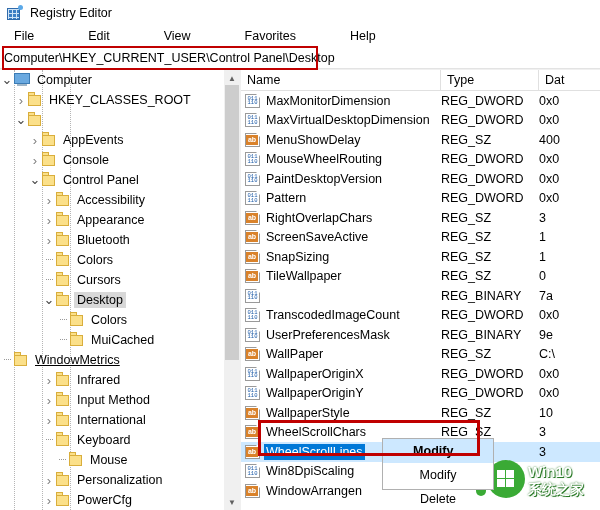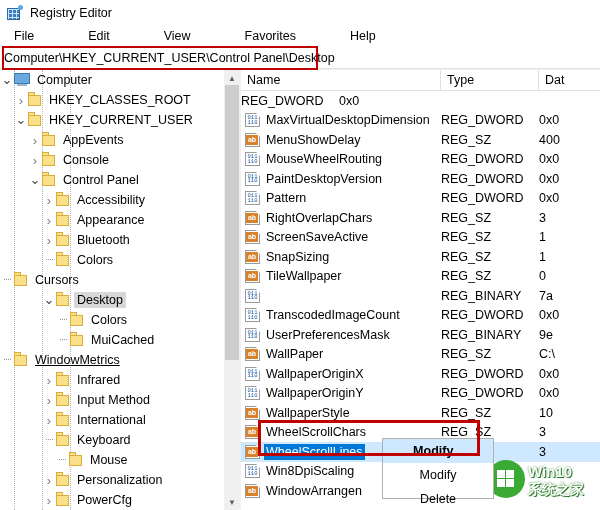--- a/index.html
+++ b/index.html
@@ -177,21 +177,21 @@
   .vicon.sz { background: #ffffff; }
   .vicon.sz .glyph { color: #ffffff; background: #d9822b; letter-spacing: 0px; }
   .vicon.dw .bits {
     position: absolute; left: 1px; top: 2px; width: 11px; height: 9px;
     color: #1f5ca8; font-size: 5.5px; line-height: 4.5px;
     font-family: "Liberation Mono", monospace; text-align: center;
   }
 
   
   .ctxmenu {
-    position: absolute; left: 382px; top: 438px; width: 112px; height: 61px;
+    position: absolute; left: 382px; top: 438px; width: 112px; height: 52px;
     background: #ffffff; border: 1px solid #b0b0b0; z-index: 30;
   }
   .ctxitem {
     height: 24px; display: flex; align-items: center; justify-content: center;
     font-size: 12.5px; color: #000;
   }
   .ctxitem.active { background: #cde8ff; font-weight: bold; }
 
   
   .hl-row {
@@ -275,21 +275,20 @@
             <div class="body"></div>
           </div>
           <span class="tlabel">HKEY_CLASSES_ROOT</span>
         </div>
         <div class="tree-row" style="padding-left: 14px;">
           <div class="twist open" style="font-size: 13px; line-height: 6px;">⌄</div>
           <div class="folder">
             <div class="tab"></div>
             <div class="body"></div>
           </div>
-          <span class="tlabel">HKEY_CURRENT_USER</span>
         </div>
         <div class="tree-row" style="padding-left: 28px;">
           <div class="twist" style="font-size: 13px;">›</div>
           <div class="folder">
             <div class="tab"></div>
             <div class="body"></div>
           </div>
           <span class="tlabel">AppEvents</span>
         </div>
         <div class="tree-row" style="padding-left: 28px;">
@@ -333,21 +332,21 @@
           <span class="tlabel">Bluetooth</span>
         </div>
         <div class="tree-row" style="padding-left: 42px;">
           <div class="dots"></div>
           <div class="folder">
             <div class="tab"></div>
             <div class="body"></div>
           </div>
           <span class="tlabel">Colors</span>
         </div>
-        <div class="tree-row" style="">
+        <div class="tree-row" style="padding-left: 42px;">
           <div class="dots"></div>
           <div class="folder">
             <div class="tab"></div>
             <div class="body"></div>
           </div>
           <span class="tlabel">Cursors</span>
         </div>
         <div class="tree-row selected" style="padding-left: 42px;">
           <div class="twist open" style="font-size: 13px; line-height: 6px;">⌄</div>
           <div class="folder">
@@ -445,20 +444,26 @@
   </div>
 
   <div class="pane-list">
     <div class="list-header">
       <div class="hcell c-name">Name</div>
       <div class="hcell c-type">Type</div>
       <div class="hcell c-data">Dat</div>
     </div>
     <div id="list-rows">
         <div class="lrow">
+          <div class="cell c1">
+            <div class="vicon dw">
+              <div class="bits">011<br>110</div>
+            </div>
+            <span class="lname-text">MaxMonitorDimension</span>
+          </div>
           <div class="cell c2">REG_DWORD</div>
           <div class="cell c3">0x0</div>
         </div>
         <div class="lrow">
           <div class="cell c1">
             <div class="vicon dw">
               <div class="bits">011<br>110</div>
             </div>
             <span class="lname-text">MaxVirtualDesktopDimension</span>
           </div>

